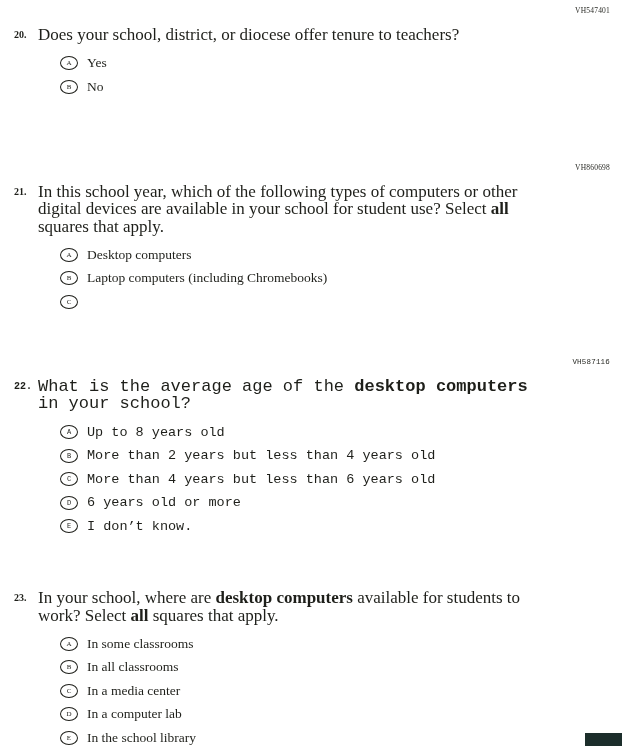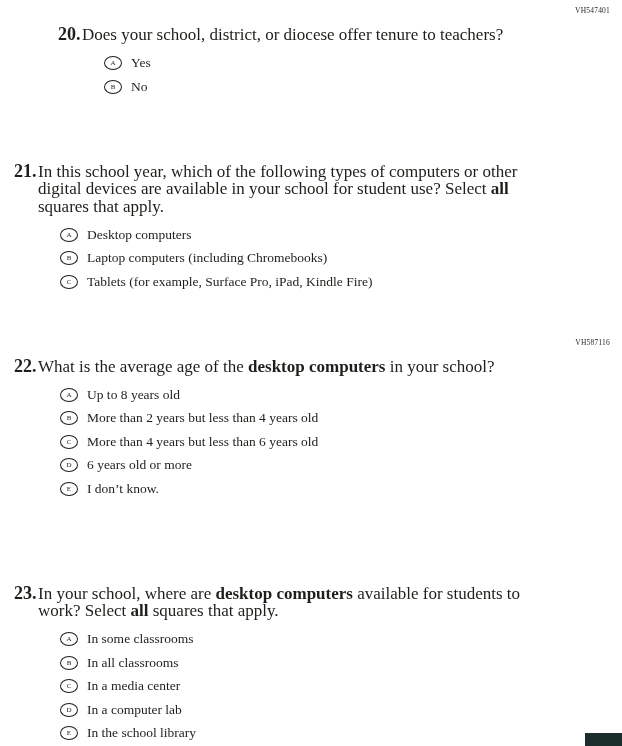--- a/index.html
+++ b/index.html
@@ -2,29 +2,29 @@
 <html><head>
 <meta charset="utf-8">
 <style>
   html,body{margin:0;padding:0;}
   body{
     width:622px;height:746px;background:#ffffff;overflow:hidden;position:relative;
     font-family:"Liberation Serif","DejaVu Serif",serif;color:#1e1f1a;
   }
   .page{padding:6px 10px 0 14px;}
   .question{position:relative;}
-  .question.gap-a{margin-bottom:64px;margin-left:44px;}
+  .question.gap-a{margin-bottom:64px;}
   .question.gap-b{margin-bottom:44px;}
-  .question.gap-c{margin-bottom:84px;}
+  .question.gap-c{margin-bottom:51px;font-family:Liberation Mono, monospace;}
   .item-code{
     text-align:right;font-size:7.5px;letter-spacing:.2px;color:#2a2b26;
     margin-bottom:11px;padding-right:2px;height:9px;
   }
   .stem{display:flex;align-items:flex-start;}
-  .qnum{flex:0 0 24px;font-weight:bold;font-size:18px;line-height:17.5px;}
+  .qnum{flex:0 0 24px;font-weight:bold;font-size:10px;line-height:17.5px;}
   .qtext{font-size:17px;line-height:17.5px;max-width:508px;}
   .qtext .b{font-weight:bold;}
   .options{margin:8px 0 0 46px;}
   .option{display:flex;align-items:center;height:23.5px;cursor:pointer;}
   .oval{
     flex:0 0 16px;width:16px;height:11px;border:1px solid #1e1f1a;border-radius:50%;
     display:flex;align-items:center;justify-content:center;
     font-size:7px;line-height:1;margin-right:9px;padding-top:1px;
   }
   .option .label{font-size:13.5px;white-space:nowrap;}
@@ -49,38 +49,38 @@
         <span class="label">Yes</span>
       </div>
       <div class="option">
         <span class="oval">B</span>
         <span class="label">No</span>
       </div>
     </div>
   </section>
 
   <section class="question gap-b">
+    <div class="item-code">VH860698</div>
     <div class="stem">
       <span class="qnum">21.</span>
       <div class="qtext">
         <span>In this school year, which of the following types of computers or other digital devices are available in your school for student use? Select </span><span class="b">all</span><span> squares that apply.</span>
       </div>
     </div>
     <div class="options">
       <div class="option">
         <span class="oval">A</span>
         <span class="label">Desktop computers</span>
       </div>
       <div class="option">
         <span class="oval">B</span>
         <span class="label">Laptop computers (including Chromebooks)</span>
       </div>
       <div class="option">
         <span class="oval">C</span>
-        <span class="label">Tablets (for example, Surface Pro, iPad, Kindle Fire)</span>
       </div>
     </div>
   </section>
 
   <section class="question gap-c">
     <div class="item-code">VH587116</div>
     <div class="stem">
       <span class="qnum">22.</span>
       <div class="qtext">
         <span>What is the average age of the </span><span class="b">desktop computers</span><span> in your school?</span>

